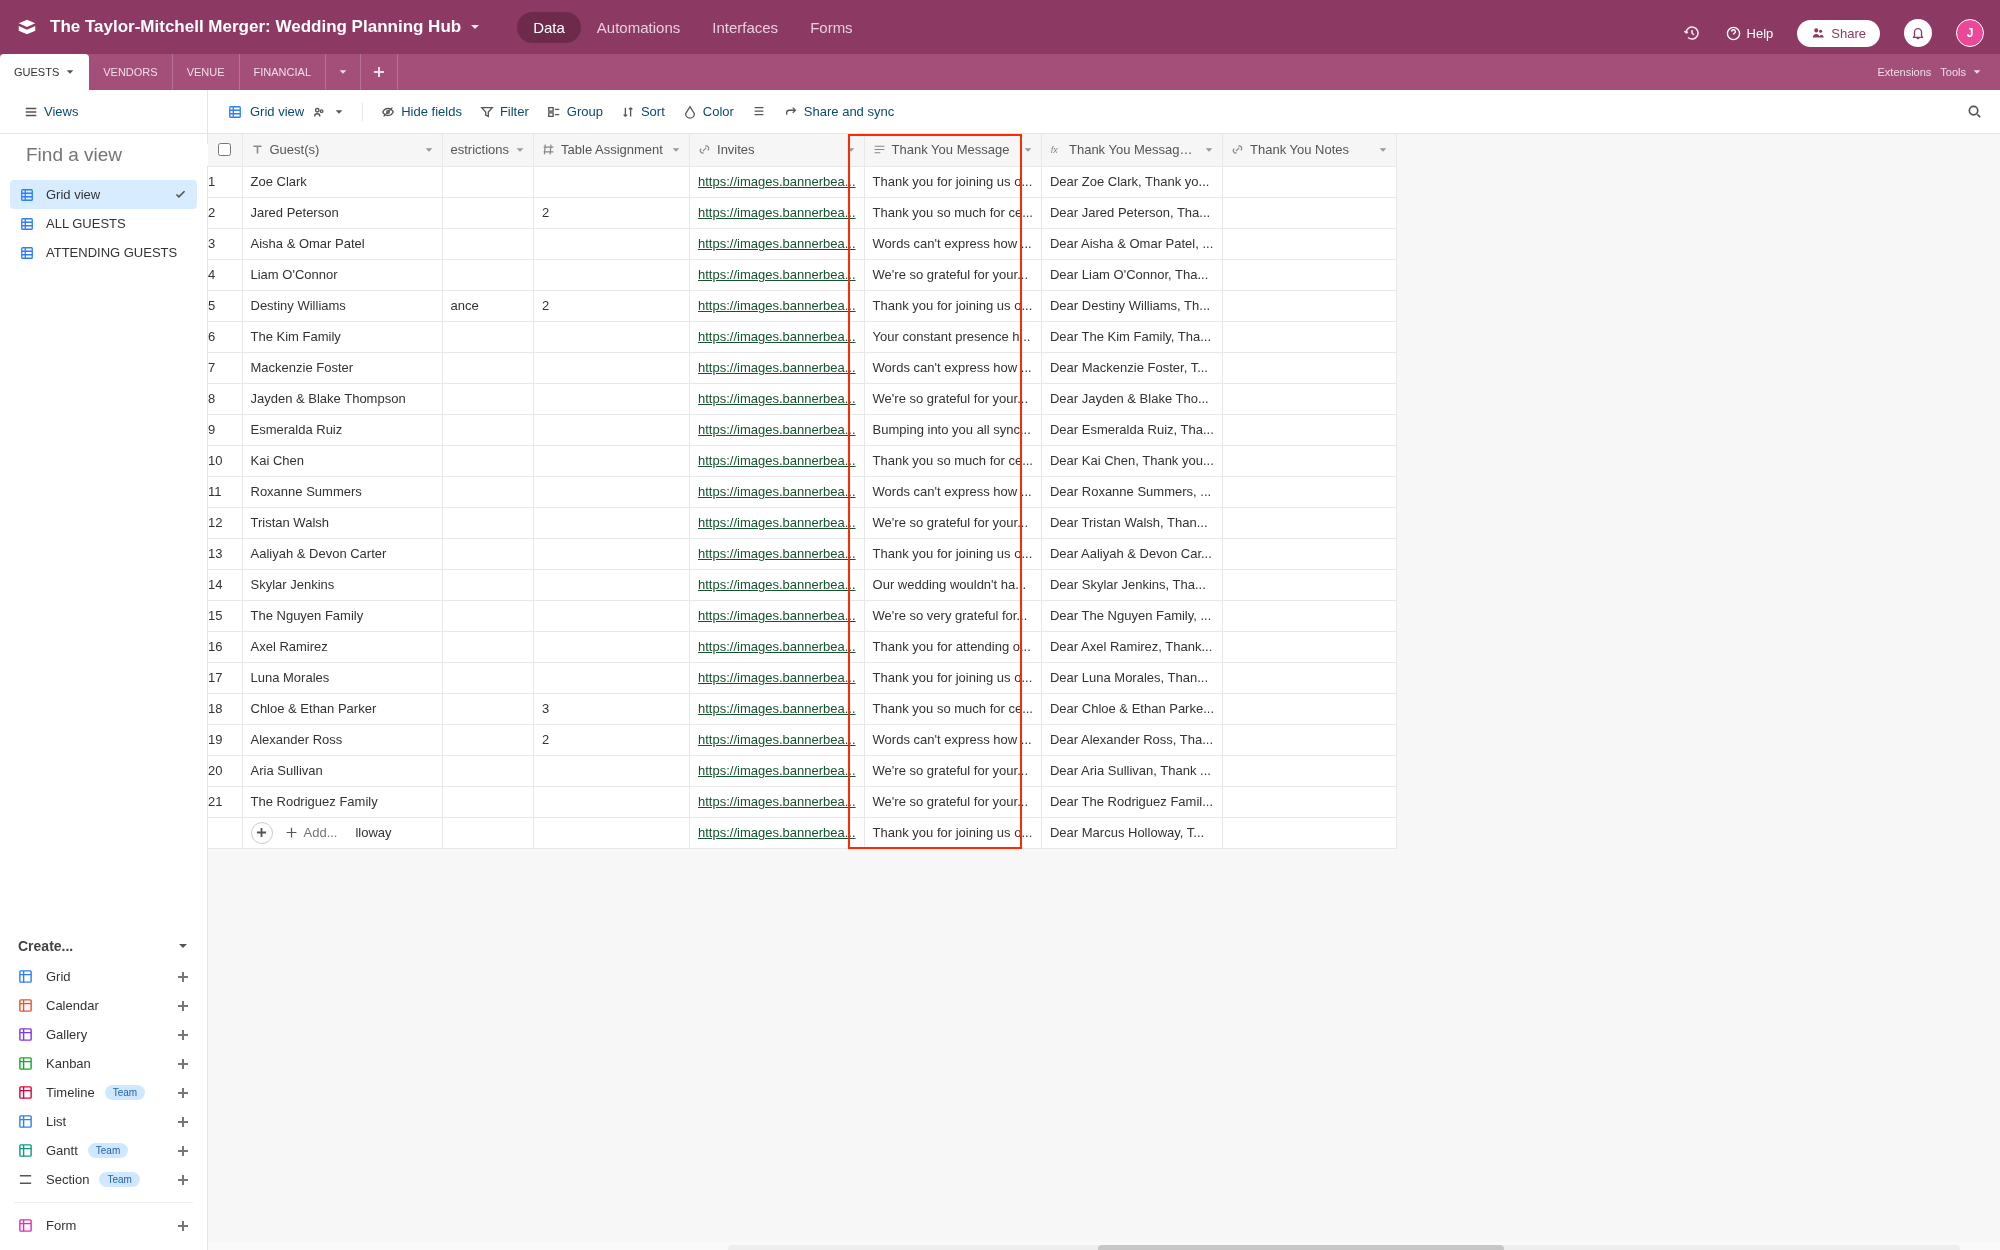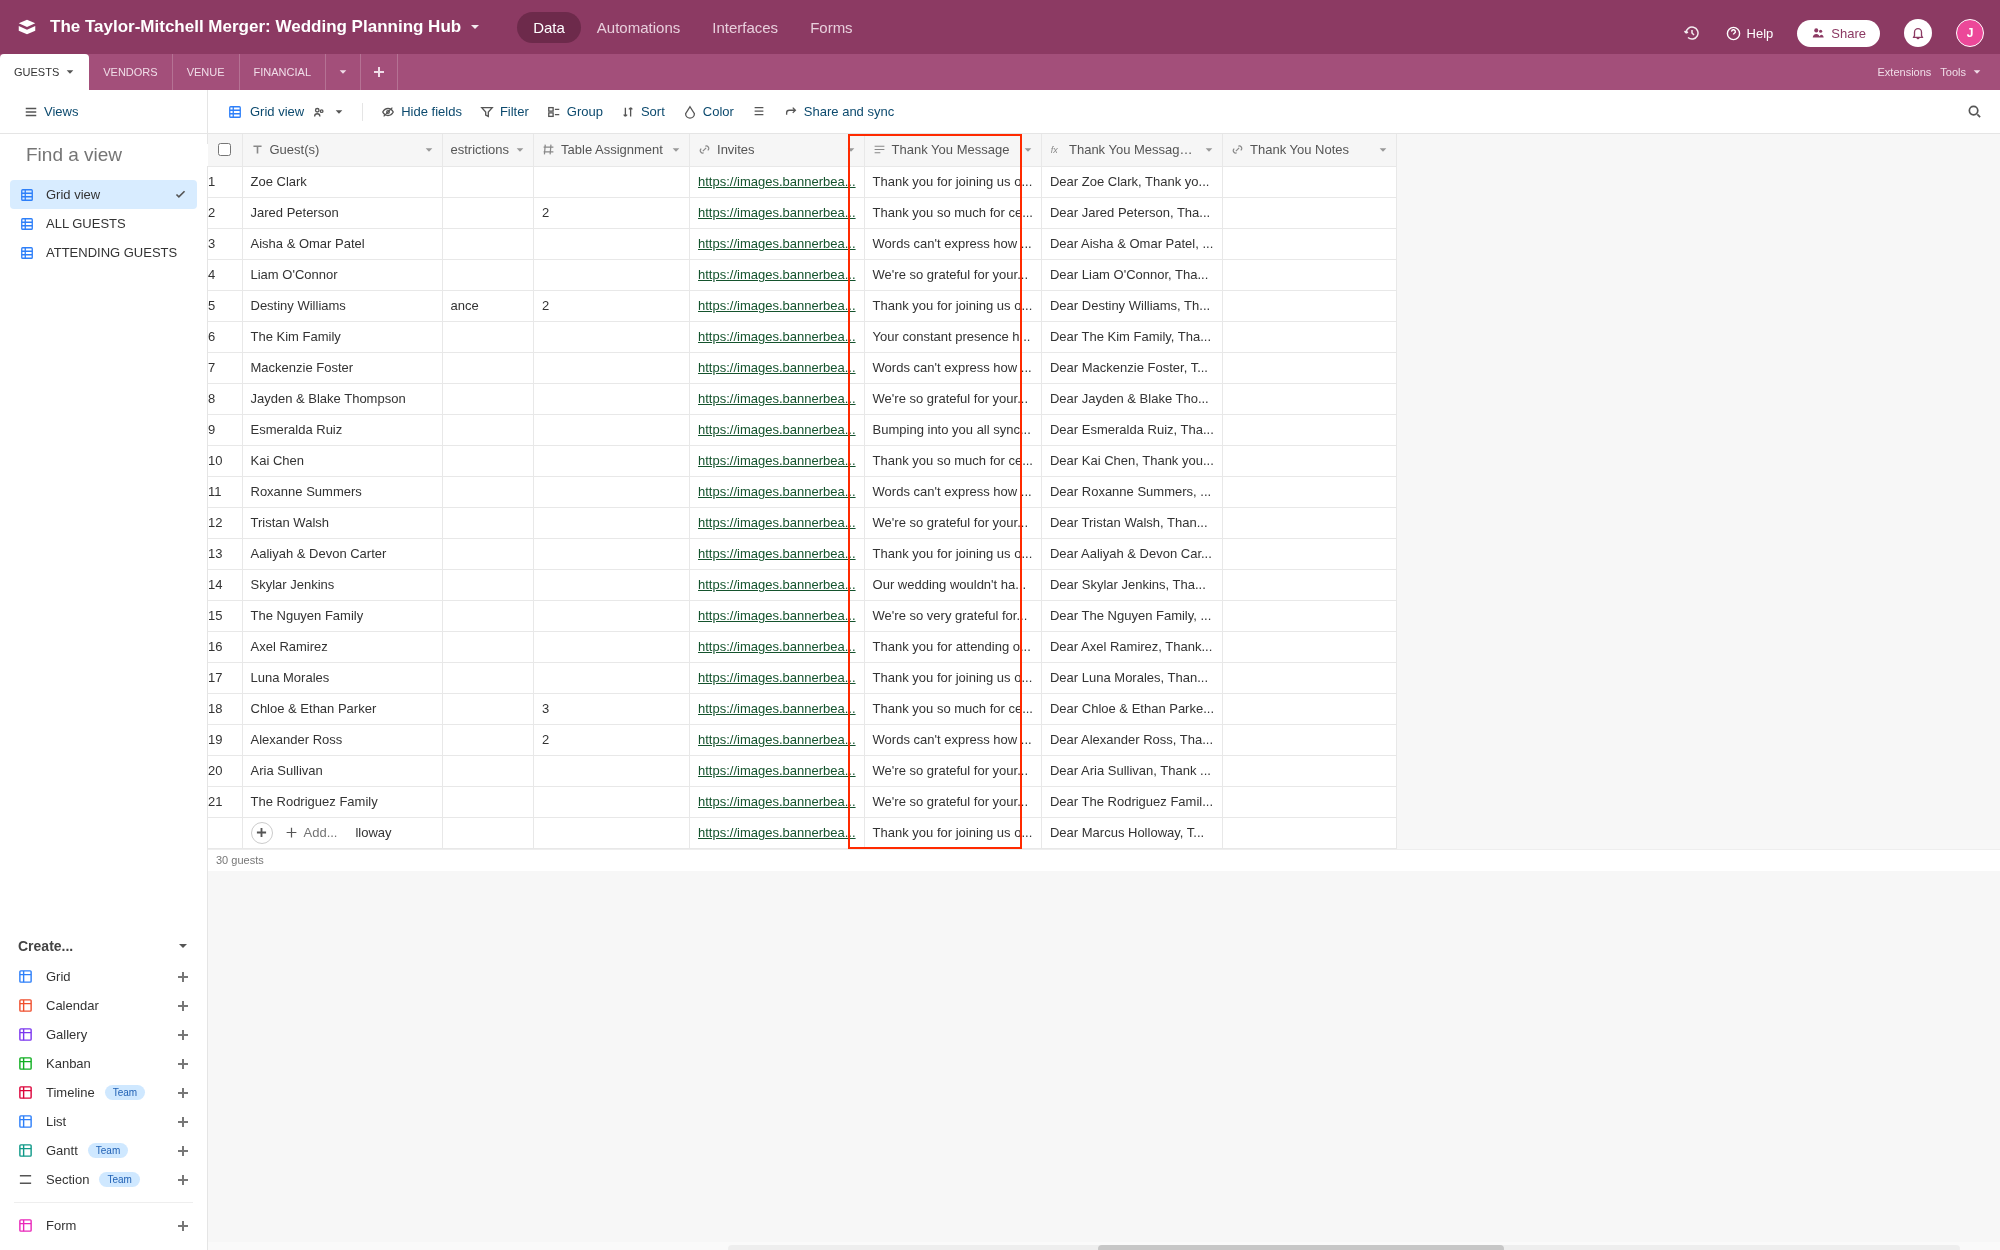--- a/index.html
+++ b/index.html
@@ -1091,21 +1091,20 @@
       <td class="col-thanks-img">
                 <span class="cell-pad">Dear Marcus Holloway, T...</span>
               </td>
       <td class="col-notes">
                 <span class="cell-pad"></span>
               </td>
             </tr>
           </tbody>
       </table>
       <div class="highlight-box" style="top:0; left:640px; width:174px; height:715px;"></div>
-      <div class="count-row">30 guests</div>
     </div>
     <div class="hscroll">
       <div class="hscroll-track">
           <div class="hscroll-thumb"></div>
         </div>
     </div>
   </div>
 
 </div>
 

